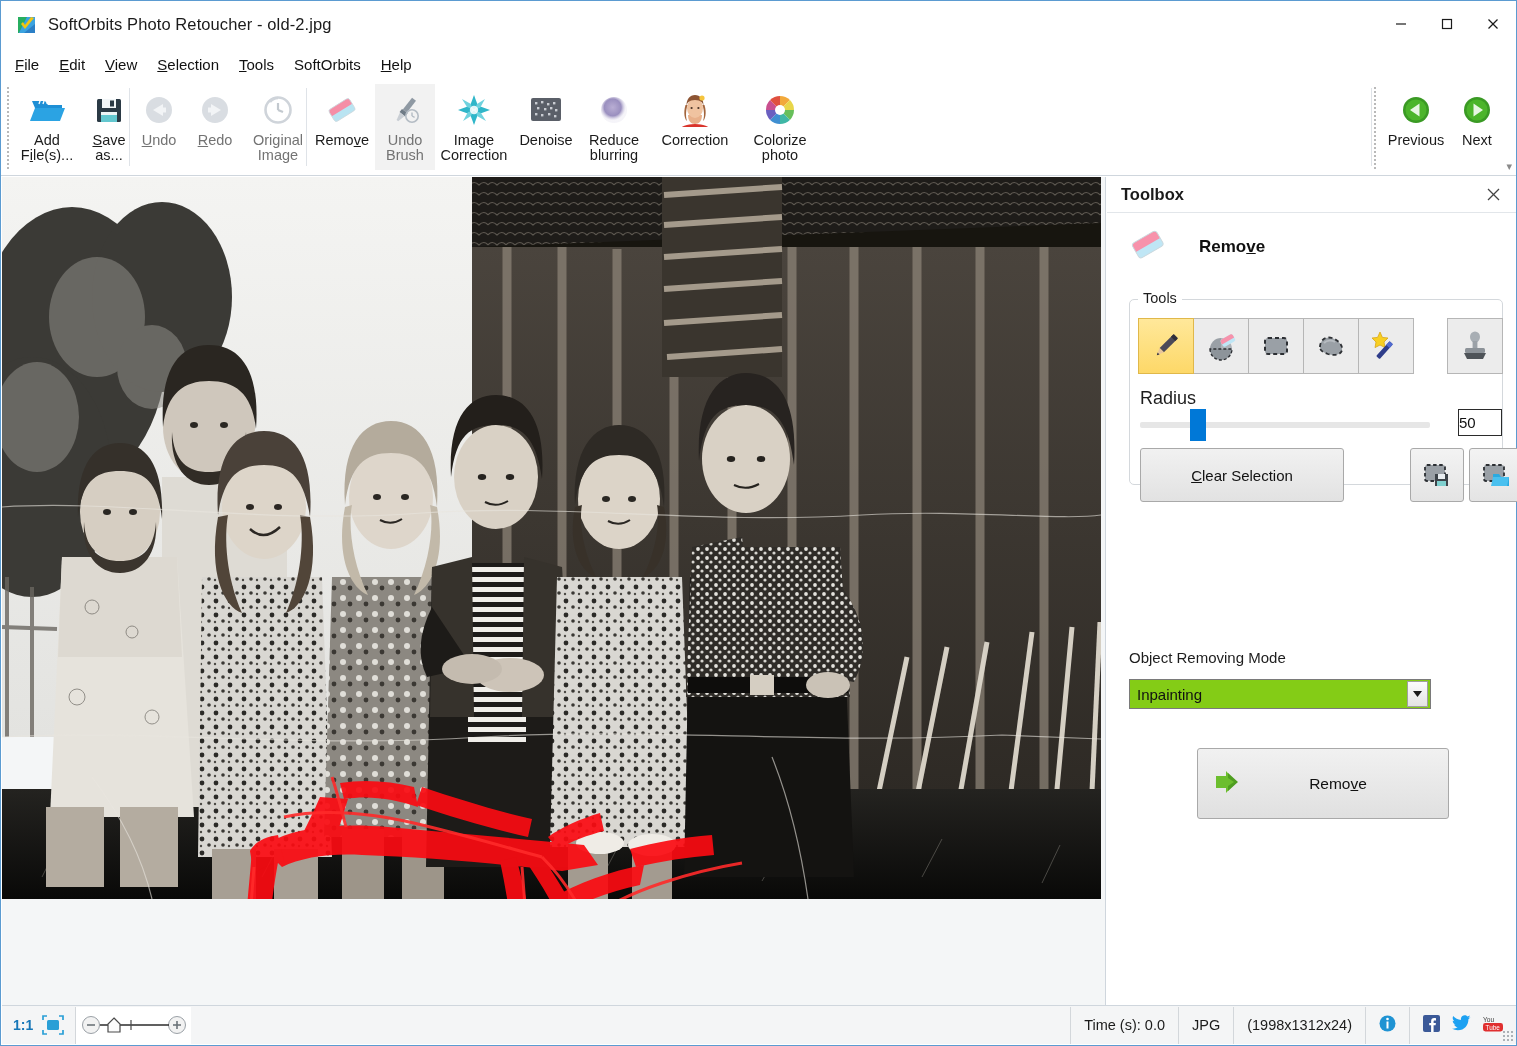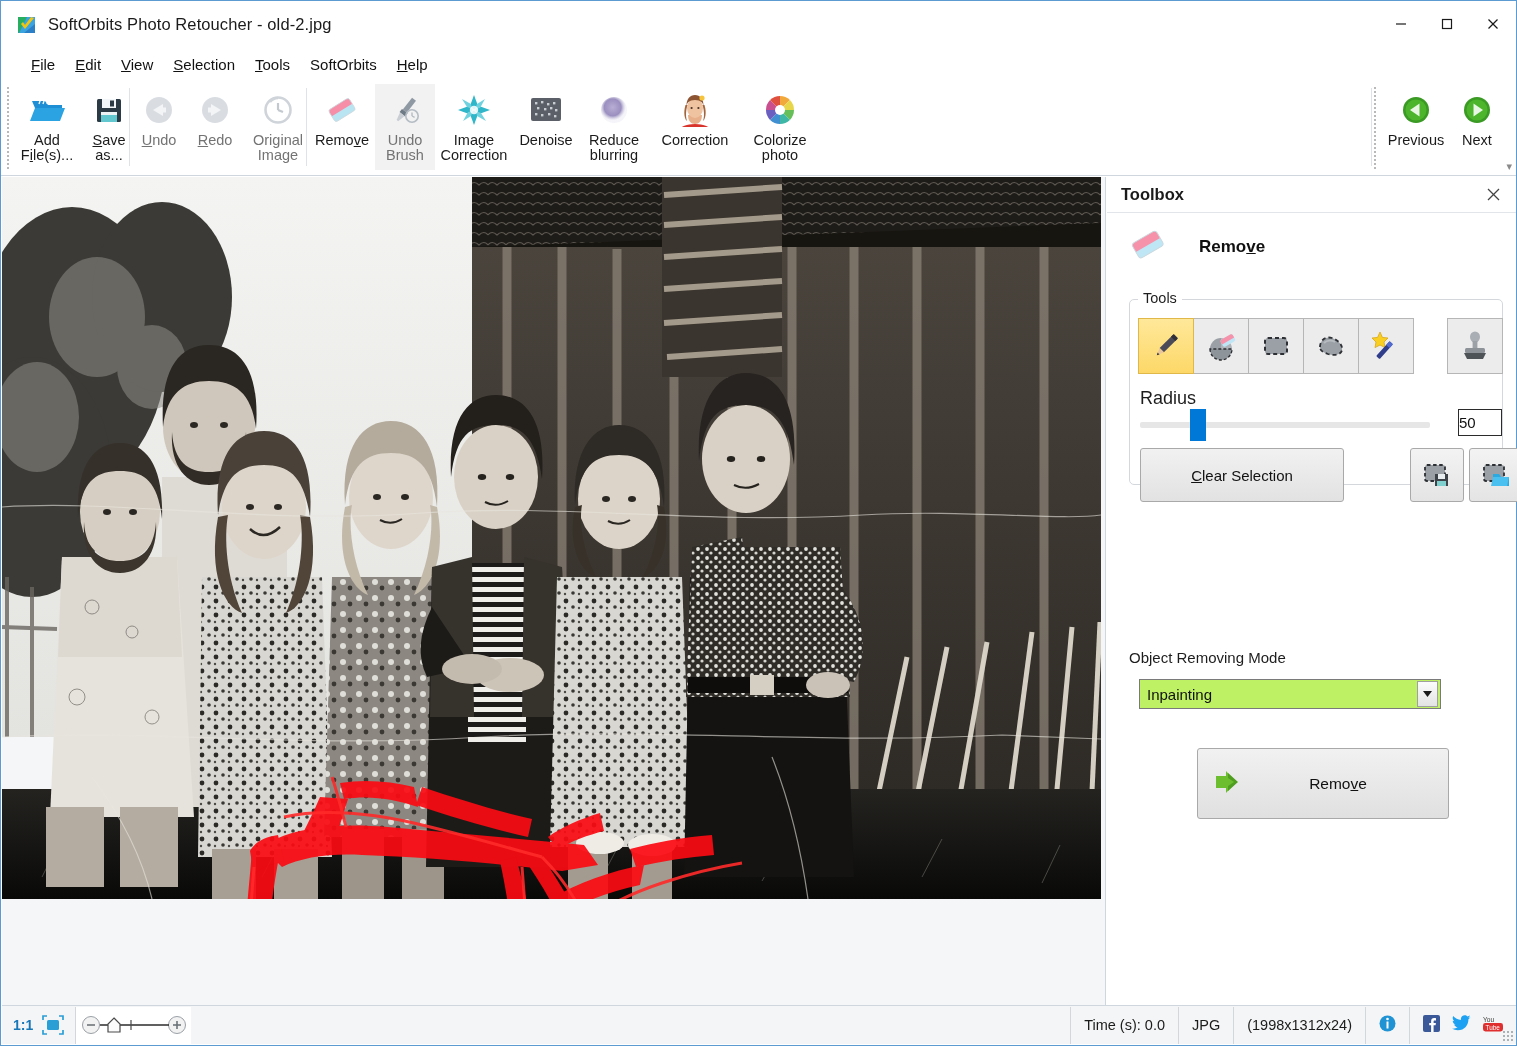--- a/index.html
+++ b/index.html
@@ -28,21 +28,21 @@
   .winbtns { position:absolute; right:0; top:0; display:flex; height:47px; }
   .winbtn {
     width:46px; height:34px; margin-top:6px; display:flex;
     align-items:center; justify-content:center; cursor:default;
   }
   .winbtn svg { display:block; }
 
   
   .menubar {
     position:absolute; left:0; top:47px; width:1515px; height:32px;
-    display:flex; align-items:center; padding-left:20px; background:#fff;
+    display:flex; align-items:center; padding-left:4px; background:#fff;
   }
   .menuitem {
     font-size:15px; padding:3px 10px; color:#111; cursor:default;
     white-space:nowrap;
   }
   .menuitem u { text-decoration:underline; }
 
   
   .ribbon {
     position:absolute; left:0; top:79px; width:1515px; height:96px;
@@ -156,22 +156,22 @@
     position:absolute; top:148px; width:54px; height:54px;
     border:1px solid #a9a9a9; border-radius:3px;
     background:linear-gradient(#f3f3f3,#e4e4e4);
     display:flex; align-items:center; justify-content:center; cursor:default;
   }
   .selio.save { left:280px; }
   .selio.load { left:339px; }
 
   .mode-lab { position:absolute; left:22px; top:472px; font-size:15px; color:#1d1d1d; }
   .combo {
-    position:absolute; left:32px; top:502px; width:302px; height:30px;
-    border:1px solid #7a7a7a; background:#bef264; display:flex; align-items:center;
+    position:absolute; left:22px; top:502px; width:302px; height:30px;
+    border:1px solid #7a7a7a; background:#84cc16; display:flex; align-items:center;
     cursor:default;
   }
   .combo .cv { flex:1; font-size:15px; padding-left:7px; color:#111; }
   .combo .arrow {
     width:21px; height:26px; margin-right:2px;
     background:linear-gradient(#fcfcfc,#e3e3e3); border:1px solid #a0a0a0;
     display:flex; align-items:center; justify-content:center;
   }
 
   .removebtn {

